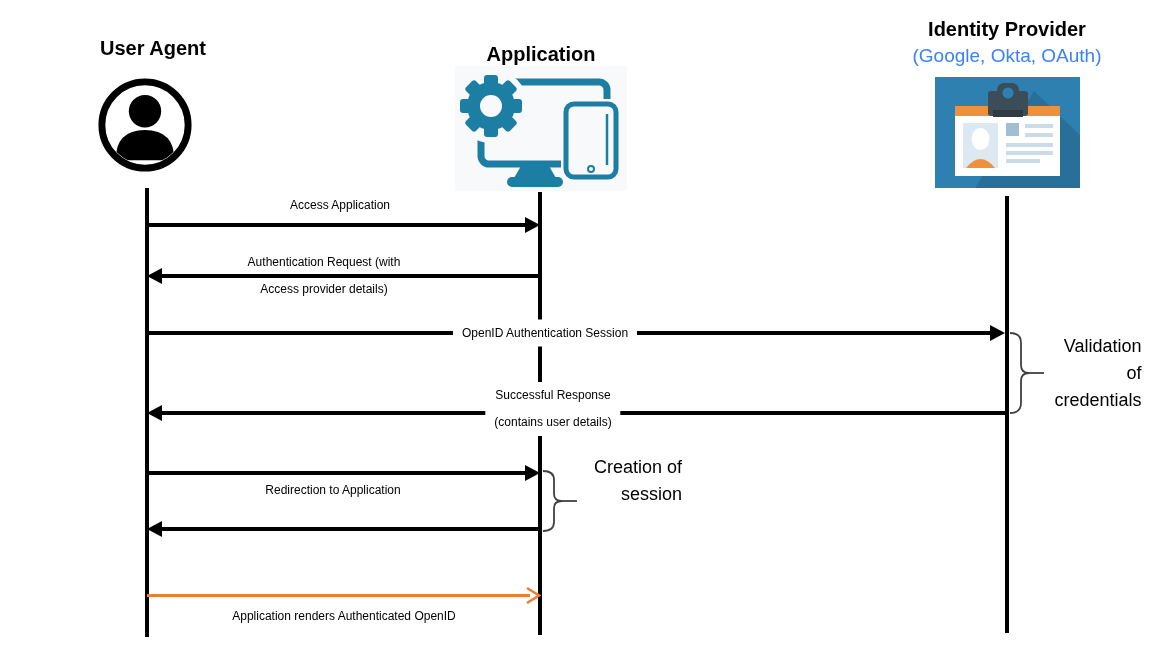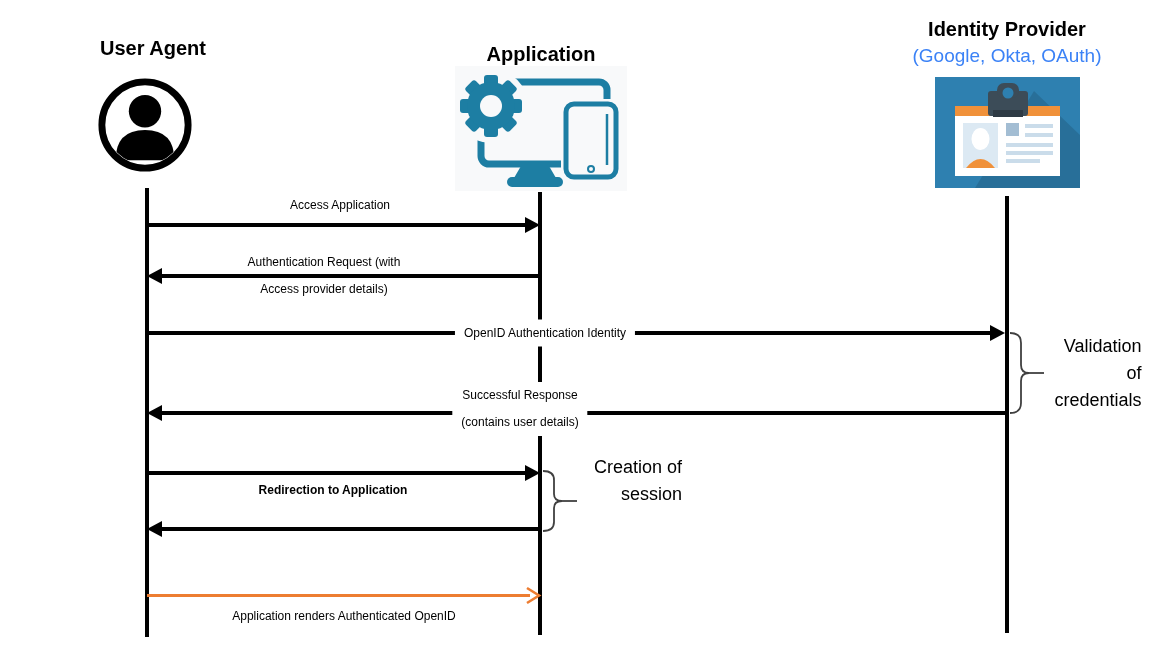--- a/index.html
+++ b/index.html
@@ -138,24 +138,24 @@
   <div class="mline" style="left:161px;top:527px;width:379px;"></div>
 
   <div class="oline" style="left:147px;top:594px;width:383px;"></div>
   <svg class="abs" style="left:525px;top:586px;" width="17" height="19" viewBox="0 0 17 19">
     <path d="M2,2 L14,9.5 L2,17" fill="none" stroke="#ED7D31" stroke-width="2.6"></path>
   </svg>
 
   <div class="msg-label" style="left:340px;top:192px;">Access Application</div>
   <div class="msg-label" style="left:324px;top:249px;">Authentication Request (with
 Access provider details)</div>
-  <div class="msg-label inline" style="left:545px;top:333px;">OpenID Authentication Identity</div>
-  <div class="msg-label inline" style="left:520px;top:409px;">Successful Response
+  <div class="msg-label inline" style="left:545px;top:333px;">OpenID Authentication Session</div>
+  <div class="msg-label inline" style="left:553px;top:409px;">Successful Response
 (contains user details)</div>
-  <div class="msg-label" style="left:333px;top:477px;font-weight:bold;">Redirection to Application</div>
+  <div class="msg-label" style="left:333px;top:477px;">Redirection to Application</div>
   <div class="msg-label" style="left:344px;top:603px;">Application renders Authenticated OpenID</div>
 
   <div class="note" style="left:1098px;top:333px;">Validation
 of
 credentials</div>
   <div class="note" style="left:638px;top:454px;">Creation of
 session</div>
 
 </div>
 

